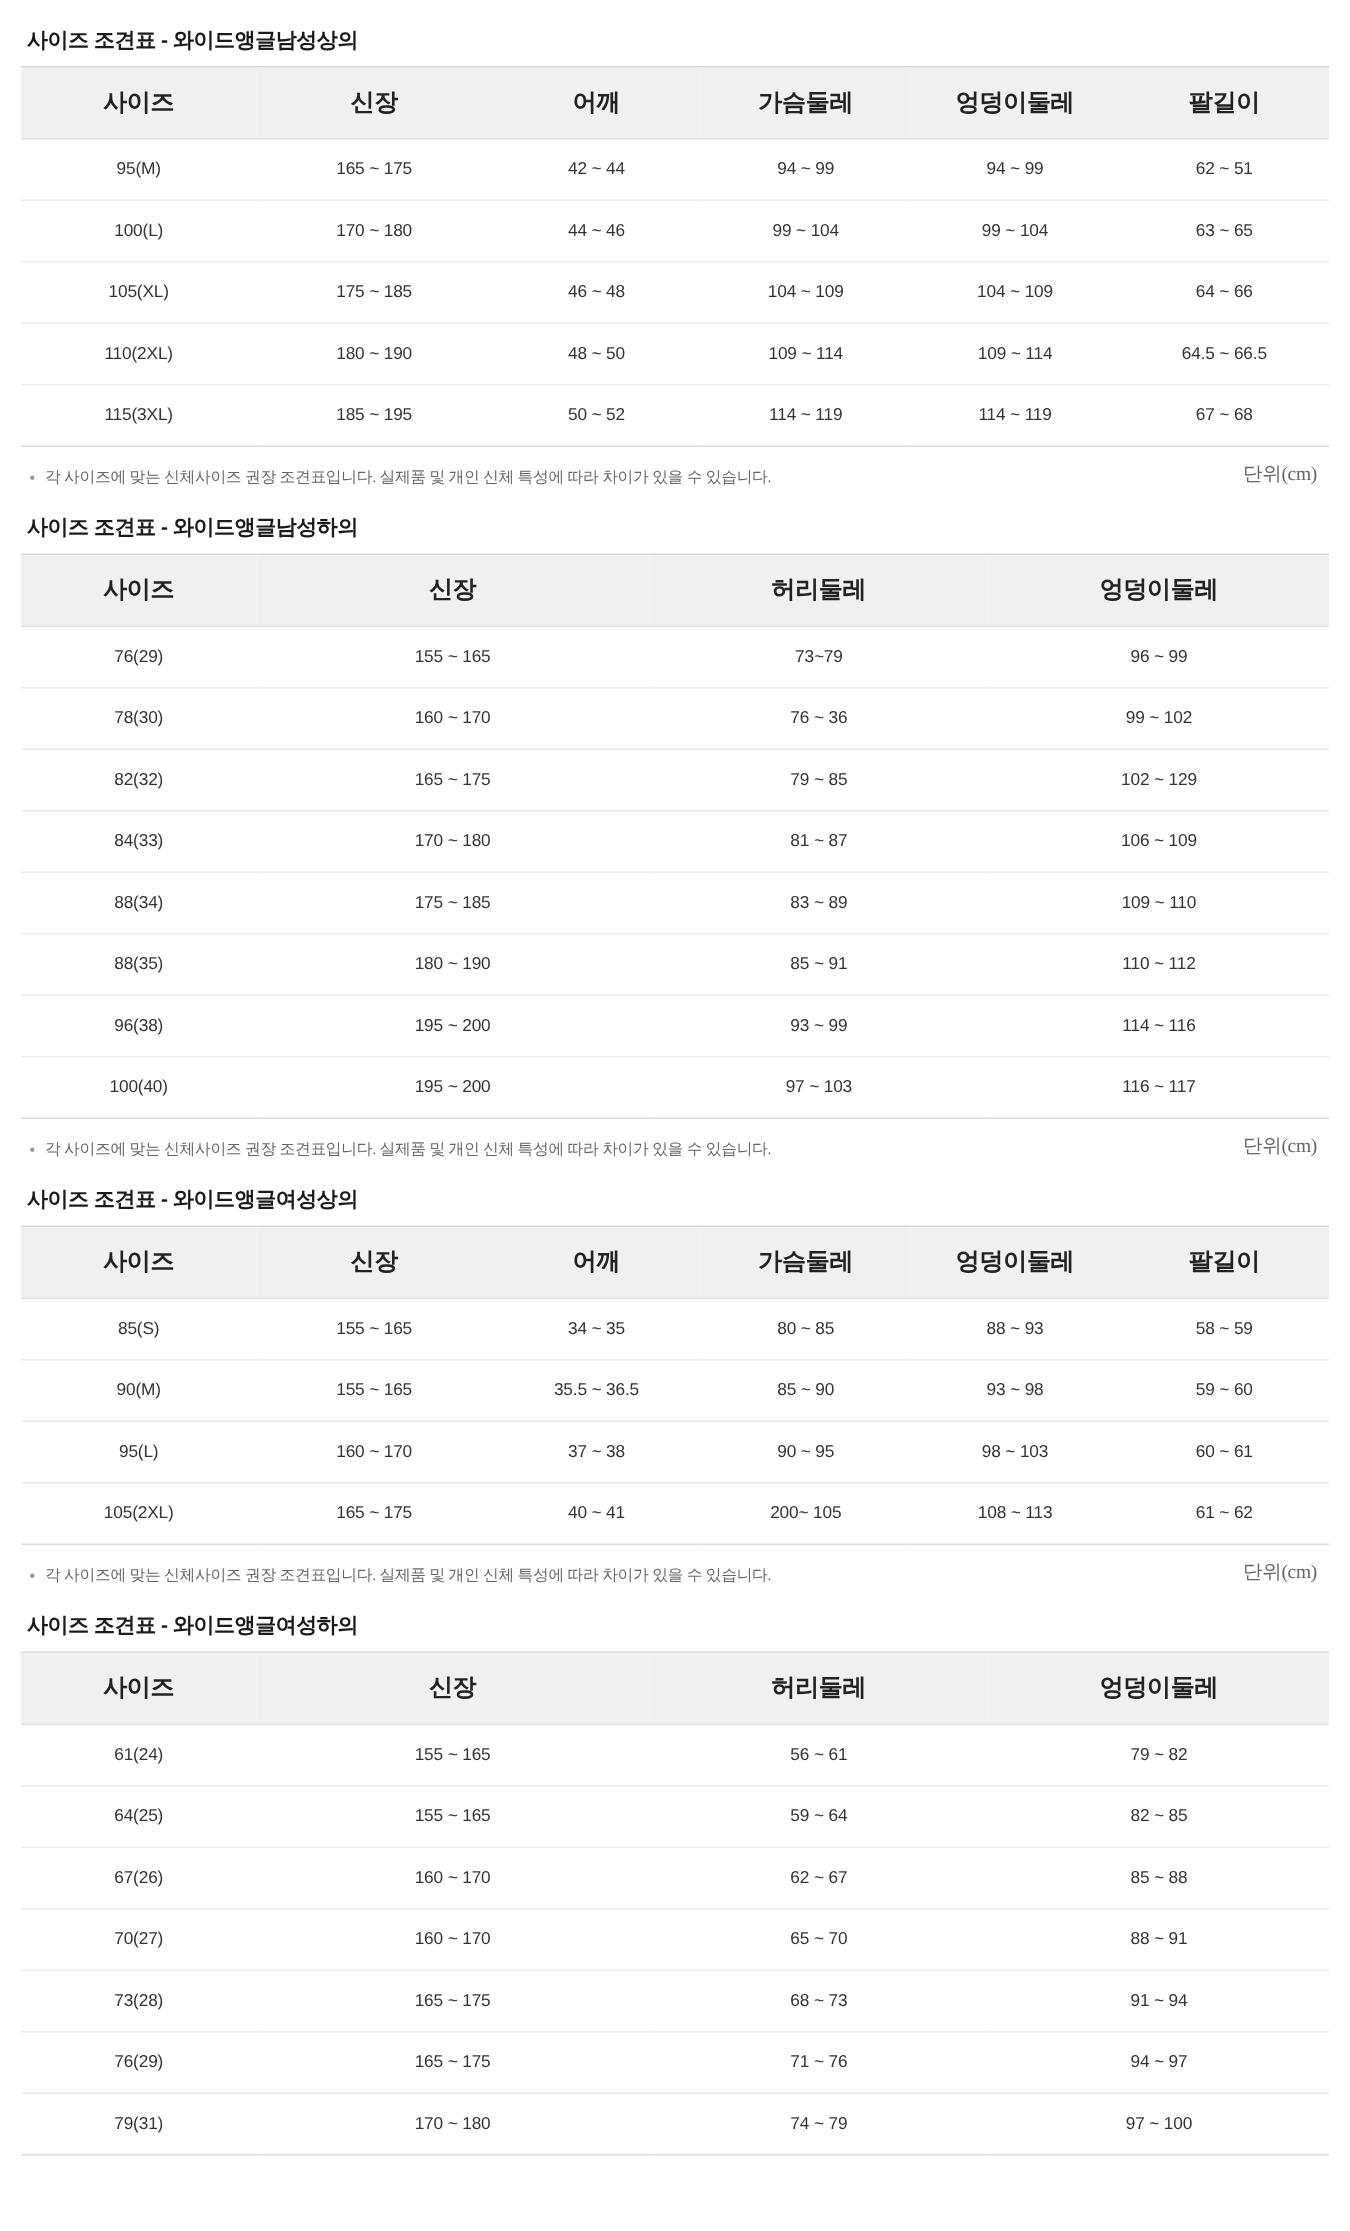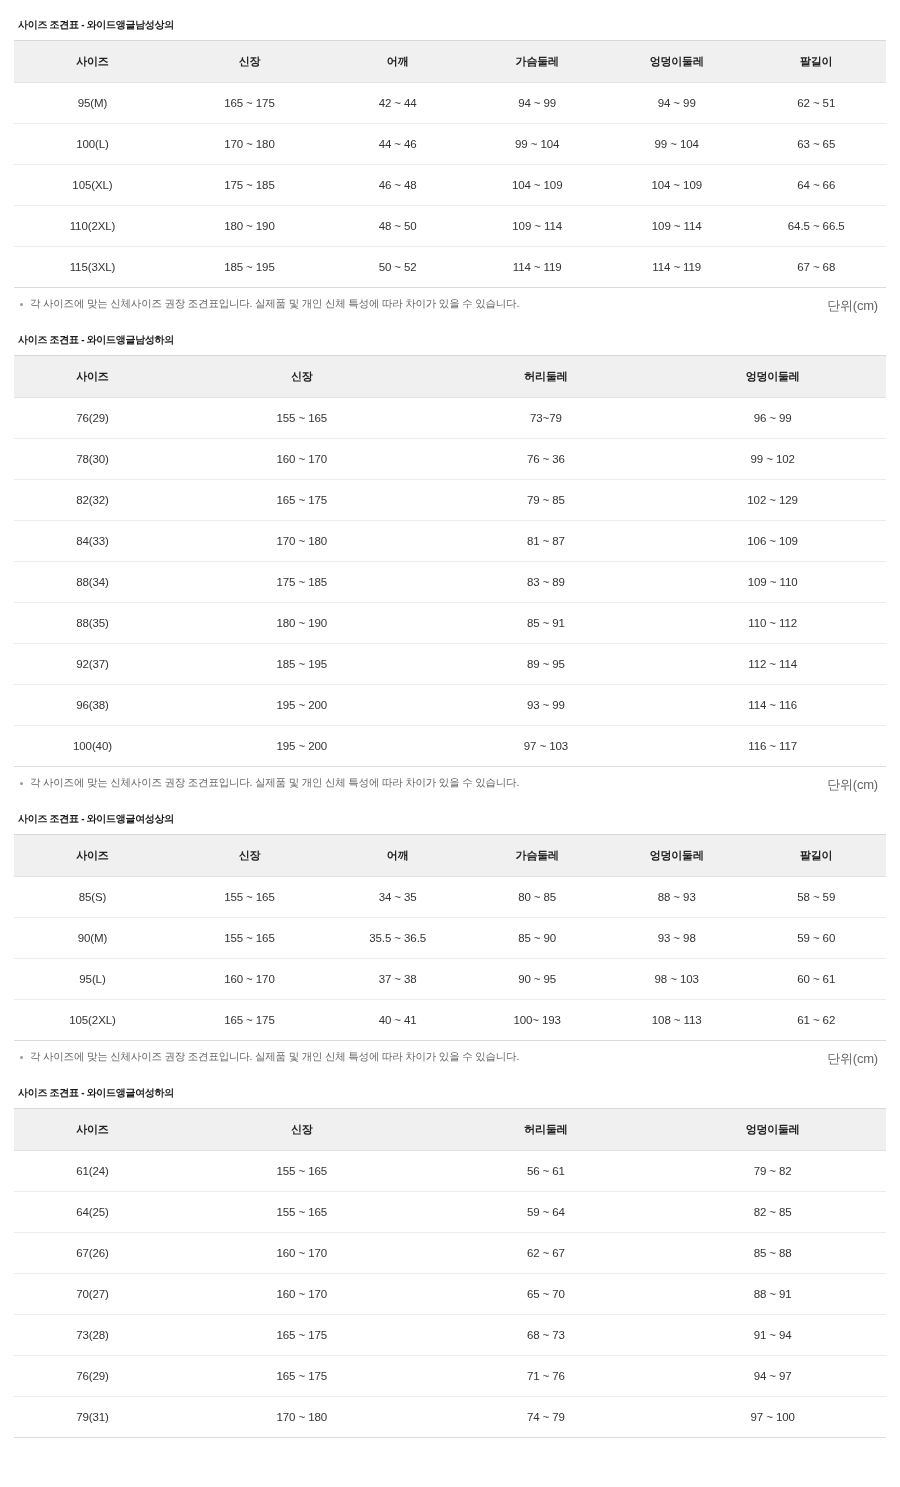--- a/index.html
+++ b/index.html
@@ -18,34 +18,34 @@
     box-sizing: border-box;
     padding: 18px 14px 14px 14px;
   }
   .section {
     margin-bottom: 18px;
   }
   .section:last-child {
     margin-bottom: 0;
   }
   .sec-title {
-    font-size: 10px;
+    font-size: 14px;
     font-weight: bold;
     color: #1a1a1a;
     letter-spacing: -0.3px;
     margin: 0 0 8px 4px;
   }
   table.size-table {
     width: 100%;
     border-collapse: collapse;
     table-layout: fixed;
   }
   table.size-table thead th {
     background: #f0f0f0;
-    font-size: 11px;
+    font-size: 16px;
     font-weight: bold;
     color: #222;
     padding: 13px 4px;
     border-top: 1px solid #d8d8d8;
     border-bottom: 1px solid #e2e2e2;
     text-align: center;
     letter-spacing: -0.2px;
   }
   table.size-table tbody td {
     font-size: 11.5px;
@@ -57,23 +57,24 @@
   }
   table.size-table tbody tr:last-child td {
     border-bottom: 1px solid #dcdcdc;
     text-align: center;
   }
   table.size-table tbody td.size-col {
     color: #333;
   }
   .note-row {
     display: flex;
-    align-items: flex-start;
+    align-items: flex-end;
     justify-content: space-between;
     padding: 9px 6px 0 6px;
+    font-family: Liberation Serif, serif;
   }
   .note-left {
     display: flex;
     align-items: flex-start;
     font-size: 10.5px;
     color: #666;
     letter-spacing: -0.2px;
   }
   .note-bullet {
     display: inline-block;
@@ -217,26 +218,20 @@
               <td>83 ~ 89</td>
               <td>109 ~ 110</td>
             </tr>
             <tr>
               <td class="size-col">88(35)</td>
               <td>180 ~ 190</td>
               <td>85 ~ 91</td>
               <td>110 ~ 112</td>
             </tr>
             <tr>
-              <td class="size-col">92(37)</td>
-              <td>185 ~ 195</td>
-              <td>89 ~ 95</td>
-              <td>112 ~ 114</td>
-            </tr>
-            <tr>
               <td class="size-col">96(38)</td>
               <td>195 ~ 200</td>
               <td>93 ~ 99</td>
               <td>114 ~ 116</td>
             </tr>
             <tr>
               <td class="size-col">100(40)</td>
               <td>195 ~ 200</td>
               <td>97 ~ 103</td>
               <td>116 ~ 117</td>
@@ -294,21 +289,21 @@
               <td>160 ~ 170</td>
               <td>37 ~ 38</td>
               <td>90 ~ 95</td>
               <td>98 ~ 103</td>
               <td>60 ~ 61</td>
             </tr>
             <tr>
               <td class="size-col">105(2XL)</td>
               <td>165 ~ 175</td>
               <td>40 ~ 41</td>
-              <td>100~ 193</td>
+              <td>200~ 105</td>
               <td>108 ~ 113</td>
               <td>61 ~ 62</td>
             </tr>
           </tbody>
         </table>
         <div class="note-row">
           <div class="note-left">
             <span class="note-bullet"></span>
             <span>각 사이즈에 맞는 신체사이즈 권장 조견표입니다. 실제품 및 개인 신체 특성에 따라 차이가 있을 수 있습니다.</span>
           </div>

